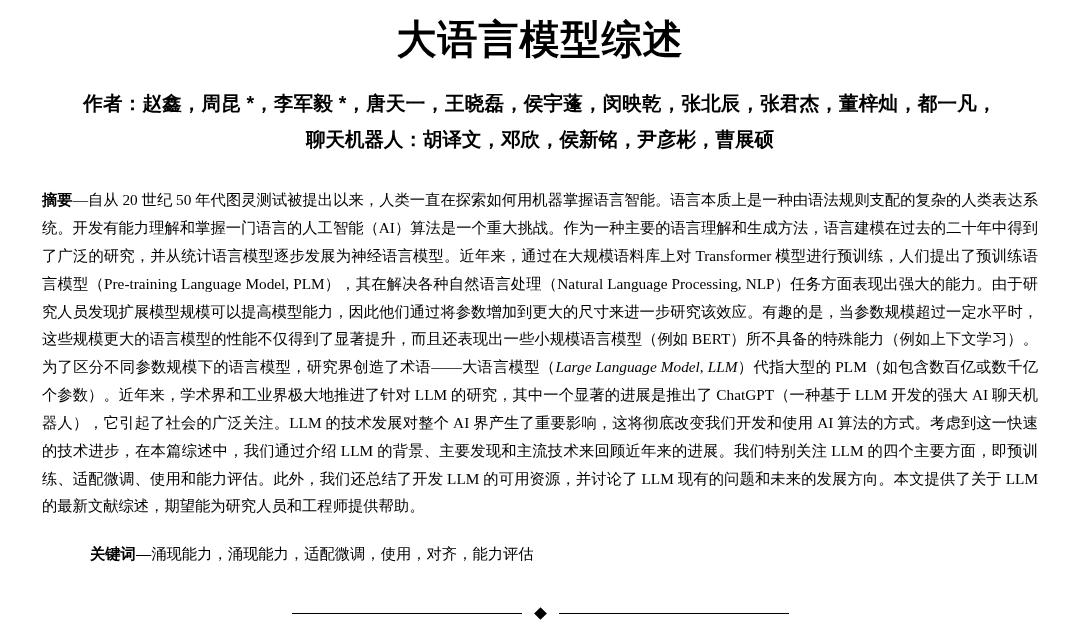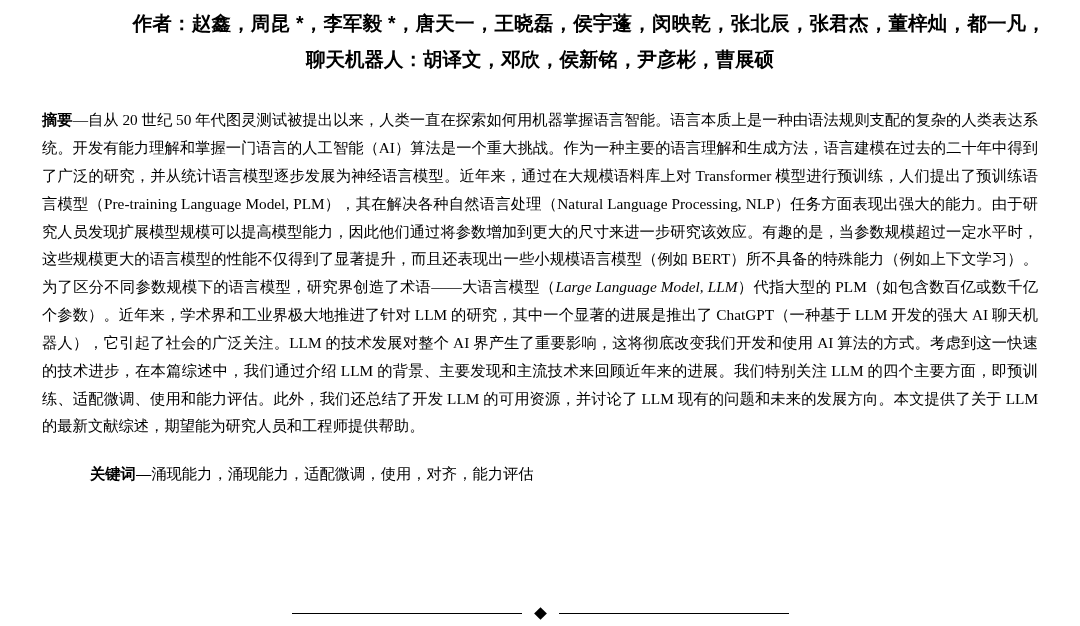--- a/index.html
+++ b/index.html
@@ -31,21 +31,20 @@
   }
   .authors-block {
     text-align: center;
     font-size: 19.5px;
     font-weight: 700;
     line-height: 1.75;
     padding: 0 4px;
   }
   .authors-line {
     white-space: nowrap;
-    text-align: right;
   }
   .authors-line.line1 {
     letter-spacing: 0.2px;
   }
   .proofreaders {
     text-align: center;
     font-size: 19.5px;
     font-weight: 700;
     line-height: 1.75;
     margin-top: 2px;
@@ -94,20 +93,21 @@
     background: #000;
     transform: rotate(45deg);
     margin: 0 14px;
   }
 </style>
 </head>
 <body>
 
 <div class="page">
 
+  <h1 class="title">大语言模型综述</h1>
 
   <div class="authors-block">
     <div class="authors-line line1">作者：赵鑫，周昆 *，李军毅 *，唐天一，王晓磊，侯宇蓬，闵映乾，张北辰，张君杰，董梓灿，都一凡，</div>
   </div>
 
   <div class="proofreaders">聊天机器人：胡译文，邓欣，侯新铭，尹彦彬，曹展硕</div>
 
   <p class="abstract">
     <span class="lead">摘要</span><span>—</span><span>自从 20 世纪 50 年代图灵测试被提出以来，人类一直在探索如何用机器掌握语言智能。语言本质上是一种由语法规则支配的复杂的人类表达系统。开发有能力理解和掌握一门语言的人工智能（AI）算法是一个重大挑战。作为一种主要的语言理解和生成方法，语言建模在过去的二十年中得到了广泛的研究，并从统计语言模型逐步发展为神经语言模型。近年来，通过在大规模语料库上对 Transformer 模型进行预训练，人们提出了预训练语言模型（Pre-training Language Model, PLM），其在解决各种自然语言处理（Natural Language Processing, NLP）任务方面表现出强大的能力。由于研究人员发现扩展模型规模可以提高模型能力，因此他们通过将参数增加到更大的尺寸来进一步研究该效应。有趣的是，当参数规模超过一定水平时，这些规模更大的语言模型的性能不仅得到了显著提升，而且还表现出一些小规模语言模型（例如 BERT）所不具备的特殊能力（例如上下文学习）。为了区分不同参数规模下的语言模型，研究界创造了术语——大语言模型（</span><em>Large Language Model, LLM</em><span>）代指大型的 PLM（如包含数百亿或数千亿个参数）。近年来，学术界和工业界极大地推进了针对 LLM 的研究，其中一个显著的进展是推出了 ChatGPT（一种基于 LLM 开发的强大 AI 聊天机器人），它引起了社会的广泛关注。LLM 的技术发展对整个 AI 界产生了重要影响，这将彻底改变我们开发和使用 AI 算法的方式。考虑到这一快速的技术进步，在本篇综述中，我们通过介绍 LLM 的背景、主要发现和主流技术来回顾近年来的进展。我们特别关注 LLM 的四个主要方面，即预训练、适配微调、使用和能力评估。此外，我们还总结了开发 LLM 的可用资源，并讨论了 LLM 现有的问题和未来的发展方向。本文提供了关于 LLM 的最新文献综述，期望能为研究人员和工程师提供帮助。</span>
   </p>

